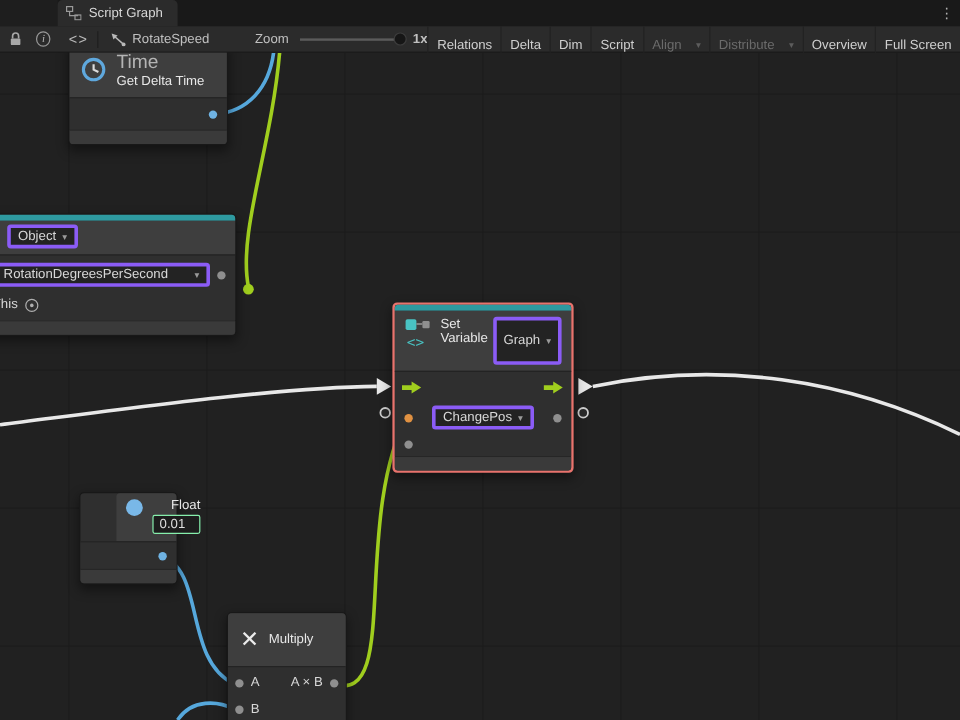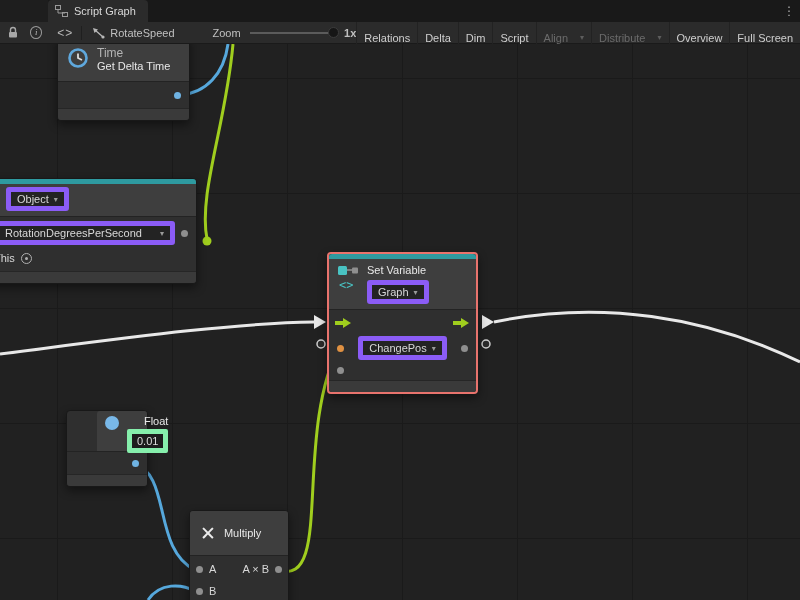--- a/index.html
+++ b/index.html
@@ -53,30 +53,30 @@
   .wires { position:absolute; top:0; left:0; }
 
   
   .node { position:absolute; background:#2f2f2f; border:1px solid #181818;
     border-radius:4px; box-shadow:0 4px 10px rgba(0,0,0,.45); }
   .node.selected { border:2px solid #e8736d; }
   .accent { height:5px; background:#2e9aa0; border-radius:3px 3px 0 0; }
   .nhead { background:#3e3e3e; border-radius:3px 3px 0 0; }
   .accent + .nhead { border-radius:0; }
   .ntitle { color:#e8e8e8; }
-  .ncaption { color:#b4b4b4; font-size:12px; }
+  .ncaption { color:#b4b4b4; font-size:16px; }
   .ports { background:#2f2f2f; border-top:1px solid #232323; }
   .nfoot { height:12px; background:#3a3a3a; border-top:1px solid #262626;
     border-radius:0 0 3px 3px; }
   .prow { display:flex; align-items:center; }
   .dot { width:7px; height:7px; border-radius:50%; background:#8f8f8f; flex:none; }
   .dot.orange { background:#e09142; }
   .dot.blue { background:#6fb3e3; }
   .dropdown { display:inline-flex; align-items:center; gap:5px; background:#232323;
-    border:5px solid #8b5cf6; border-radius:3px; padding:1px 6px; color:#d8d8d8;
+    border:3px solid #8b5cf6; border-radius:3px; padding:1px 6px; color:#d8d8d8;
     white-space:nowrap; }
 
   
   .n-gdt { left:57px; top:-8px; width:133px; }
   .n-gdt .nhead { display:flex; align-items:center; gap:7px; padding:6px 8px; height:44px; }
   .n-gdt .ports .prow { height:26px; justify-content:flex-end; padding:0 8px; }
 
   
   .n-gv { left:-13px; top:134px; width:210px; }
   .n-gv .nhead { padding:3px 8px 5px 18px; }
@@ -85,32 +85,32 @@
   .n-gv .r1 { height:28px; padding:0 8px 0 6px; gap:6px; }
   .n-gv .r1 .dropdown { flex:1; justify-content:space-between; }
   .n-gv .r2 { height:22px; padding:0 8px 0 6px; gap:6px; color:#d8d8d8; }
   .target-icon { width:11px; height:11px; border:1px solid #b0b0b0; border-radius:50%;
     display:inline-flex; align-items:center; justify-content:center; }
   .target-icon i { width:3px; height:3px; border-radius:50%; background:#b0b0b0; }
 
   
   .n-sv { left:327px; top:208px; width:151px; }
   .n-sv .nhead { display:flex; gap:6px; padding:5px 8px; height:50px; }
-  .n-sv .headcol { display:flex; flex-direction:column; gap:4px; }
+  .n-sv .headcol { display:flex; flex-direction:row; gap:4px; }
   .n-sv .r-flow { height:26px; justify-content:space-between; padding:0 6px; }
   .n-sv .r-val { height:24px; padding:0 8px; gap:6px; }
   .n-sv .r-val .dropdown { margin:0 auto; }
   .n-sv .r-fb { height:20px; padding:0 8px; }
   .flow-arrow { display:block; }
 
   
   .n-float { left:66px; top:366px; width:82px; }
   .n-float .nhead { display:flex; gap:7px; padding:4px 7px; height:40px;margin-left:30px; }
   .n-float .fcol { display:flex; flex-direction:column; align-items:flex-end; gap:2px; flex:1; }
-  .valbox { background:#1d1d1d; border:5px solid #86efac; border-radius:2px;
+  .valbox { background:#1d1d1d; border:1px solid #86efac; border-radius:2px;
     padding:0 5px; min-width:40px; color:#dcdcdc; line-height:14px; }
   .n-float .ports .prow { height:22px; justify-content:flex-end; padding:0 8px; }
 
   
   .n-mul { left:189px; top:466px; width:100px; }
   .n-mul .nhead { display:flex; align-items:center; gap:8px; padding:0 10px; height:44px; }
   .mul-x { font-size:19px; color:#ececec; }
   .n-mul .ports { padding:2px 0; }
   .n-mul .prow { height:22px; padding:0 6px; gap:6px; color:#d8d8d8; }
   .n-mul .rhs { margin-left:auto; display:flex; align-items:center; gap:6px; }

